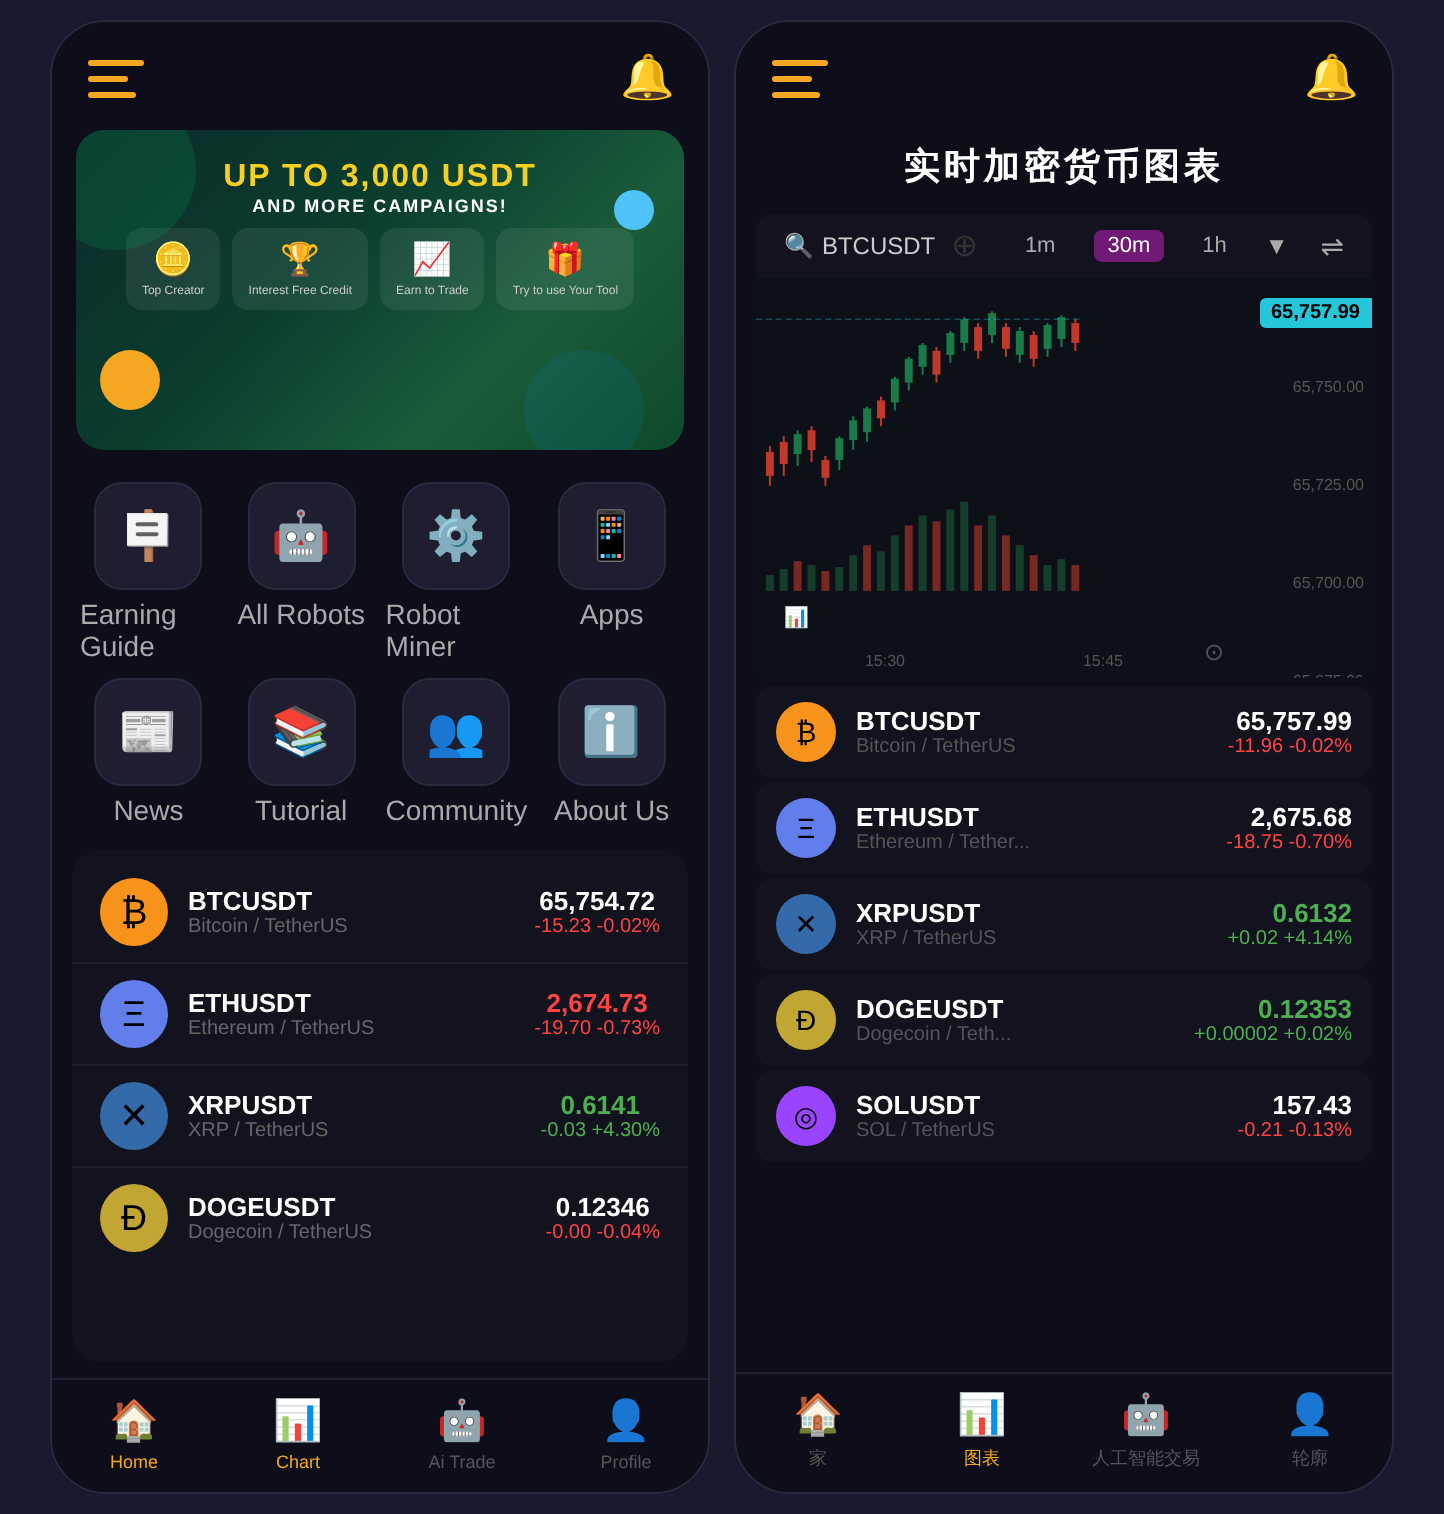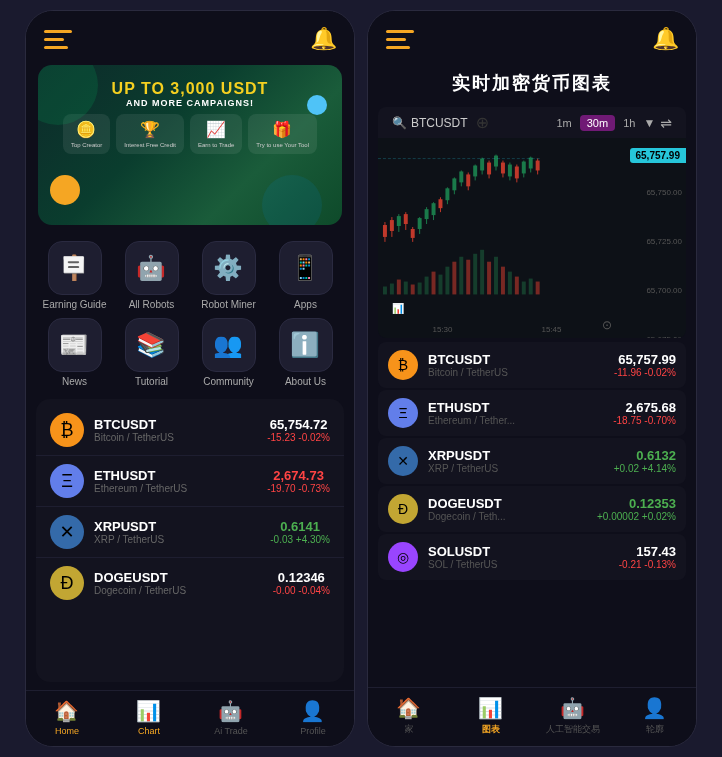--- a/index.html
+++ b/index.html
@@ -158,21 +158,21 @@
       width: 54px; height: 54px;
       background: #1e1e30;
       border-radius: 14px;
       display: flex;
       align-items: center;
       justify-content: center;
       font-size: 24px;
       border: 1px solid #2a2a40;
     }
     .icon-label {
-      font-size: 10px;
+      font-size: 14px;
       color: #aaa;
     }
     
     .crypto-list {
       flex: 1;
       background: #13131f;
       border-radius: 14px;
       margin: 4px 10px 8px;
       padding: 6px 0;
       overflow: hidden;
@@ -265,21 +265,21 @@
     .chart-search {
       display: flex;
       align-items: center;
       gap: 4px;
       font-size: 12px;
       color: #ccc;
     }
     .chart-toolbar-sep { color: #333; font-size: 16px; }
     .chart-timeframe {
       display: flex;
-      gap: 1px;
+      gap: 12px;
       align-items: center;
       margin-left: auto;
     }
     .tf-btn {
       padding: 2px 7px;
       border-radius: 4px;
       font-size: 11px;
       color: #aaa;
       cursor: pointer;
       background: transparent;
@@ -412,21 +412,21 @@
       flex-direction: column;
       align-items: center;
       gap: 3px;
       cursor: pointer;
     }
     .nav2-icon { font-size: 20px; }
     .nav2-label {
       font-size: 9px;
       color: #555;
     }
-    .nav2-label.active { color: #f5a623; font-weight: bold; }
+    .nav2-label.active { color: #f5a623; }
     .candlestick-svg {
       width: 100%;
       height: 100%;
     }
   </style>
 </head>
 <body>
 
 <div class="phones-container">
 

